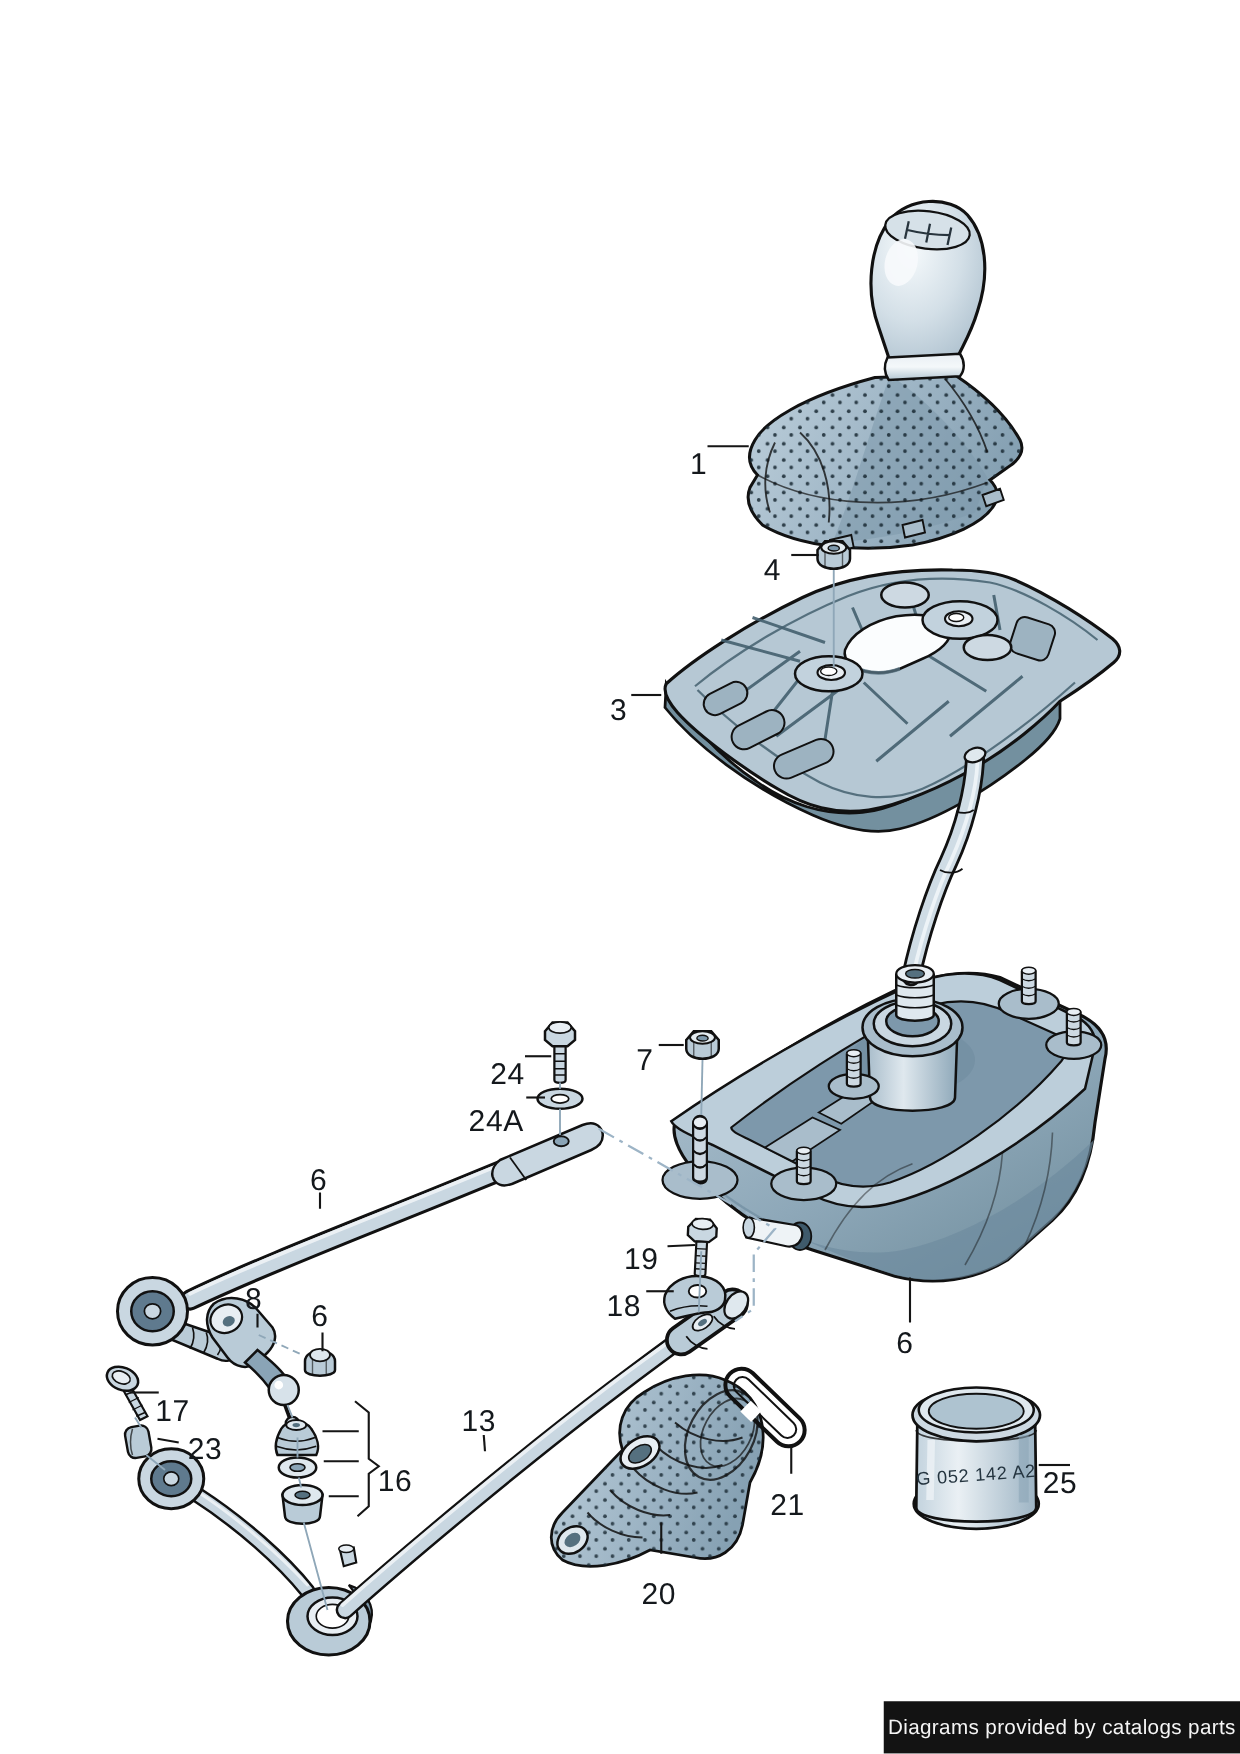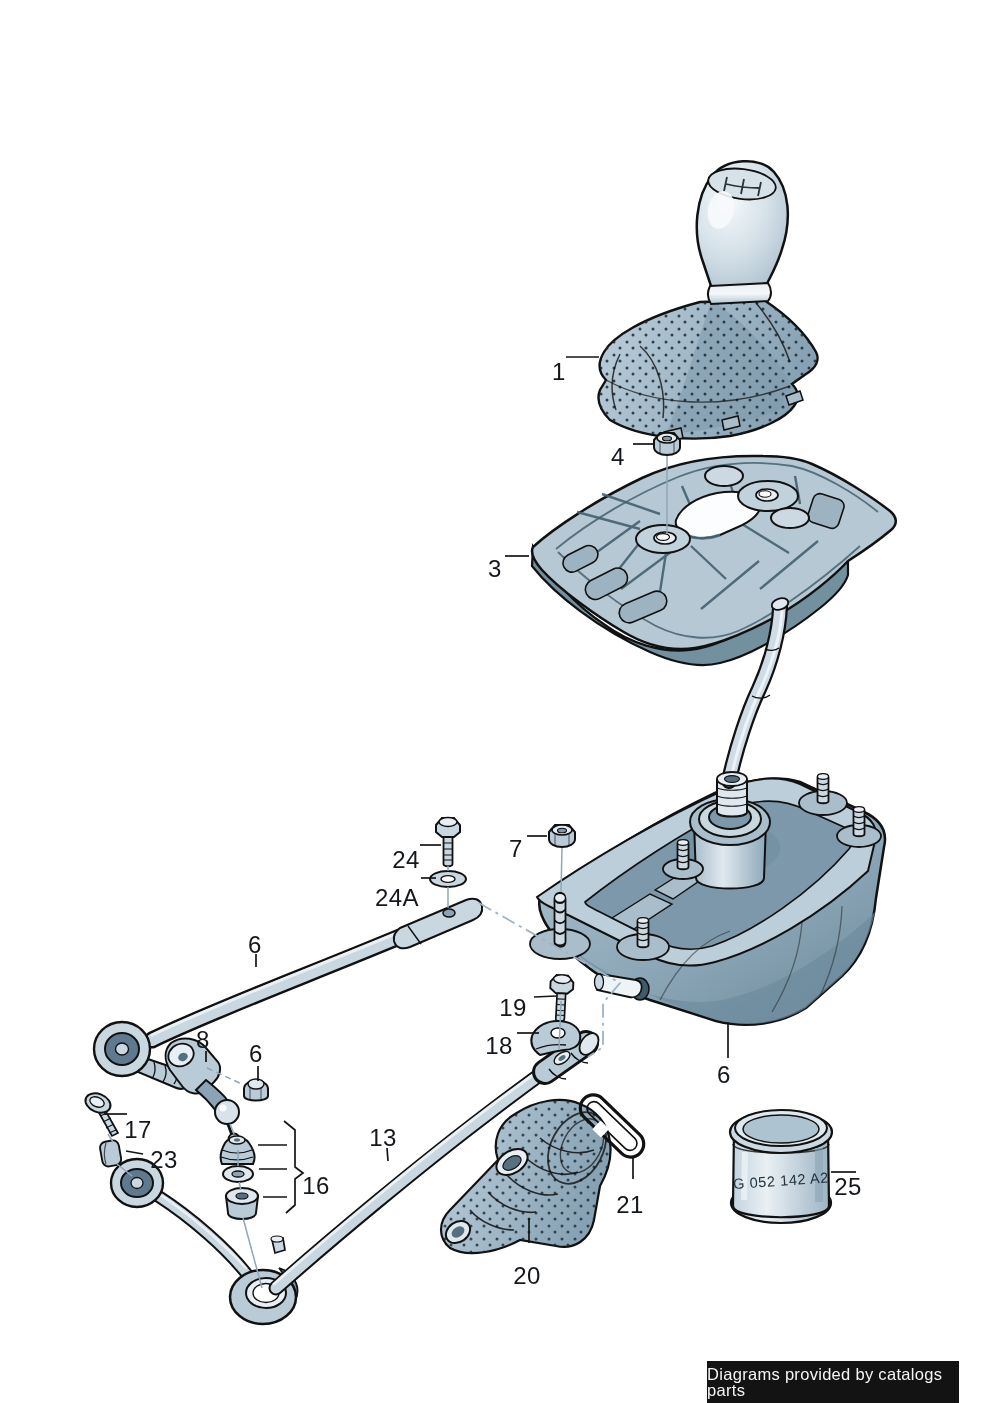--- a/index.html
+++ b/index.html
@@ -5,21 +5,21 @@
   html,body{margin:0;padding:0;background:#ffffff;}
   #page{position:relative;width:992px;height:1403px;background:#ffffff;overflow:hidden;
         font-family:"Liberation Sans",sans-serif;}
   #art{position:absolute;left:0;top:0;}
   .plabel{position:absolute;transform:translate(-50%,-50%);
           font:400 24px/1 "Liberation Sans",sans-serif;color:#14181c;letter-spacing:.5px;
           white-space:nowrap;}
   .can-text{position:absolute;transform:translate(-50%,-50%) rotate(-4deg);
             font:400 14.5px/1 "Liberation Sans",sans-serif;color:#24343f;letter-spacing:.6px;
             white-space:nowrap;}
-  .footer{position:absolute;left:707px;top:1361px;width:252px;height:42px;background:#131313;
+  .footer{position:absolute;left:707px;top:1361px;width:285px;height:42px;background:#131313;
           color:#f5f5f5;display:flex;align-items:center;justify-content:center;
           font:400 16.5px/1 "Liberation Sans",sans-serif;letter-spacing:.3px;}
 </style>
 </head>
 <body>
 
 <div id="page">
 
 <svg id="art" width="992" height="1403" viewBox="0 0 992 1403" xmlns="http://www.w3.org/2000/svg">
   <defs>

